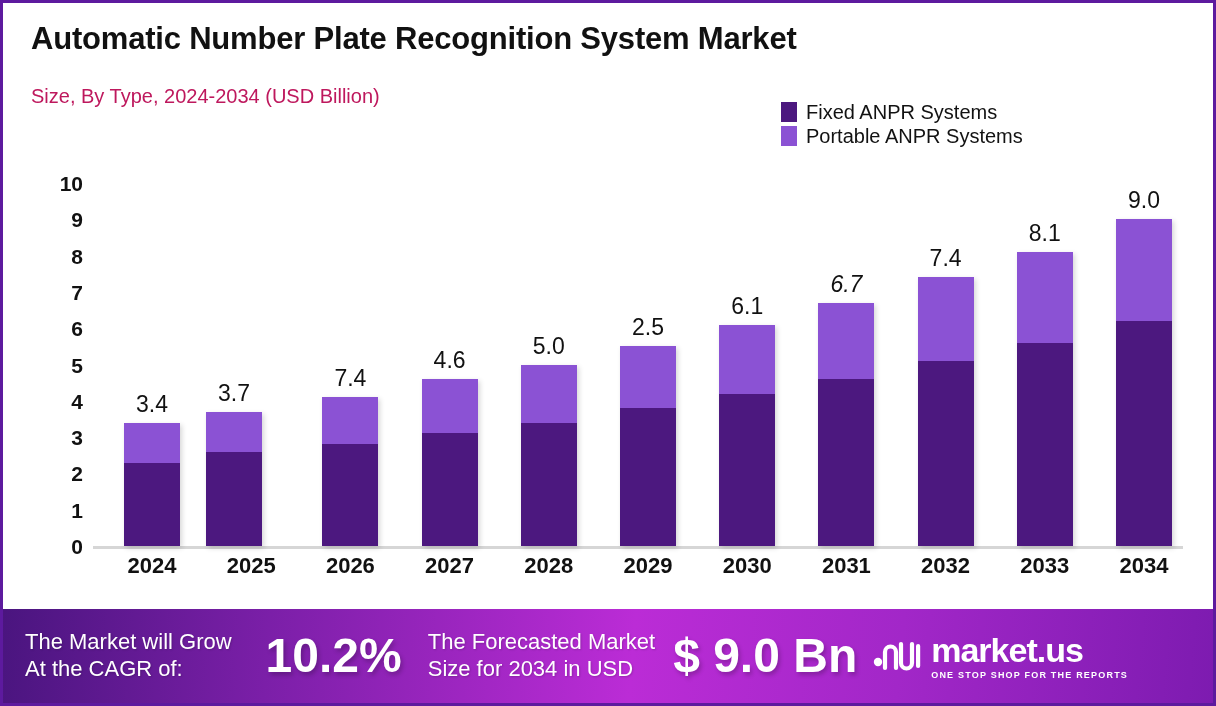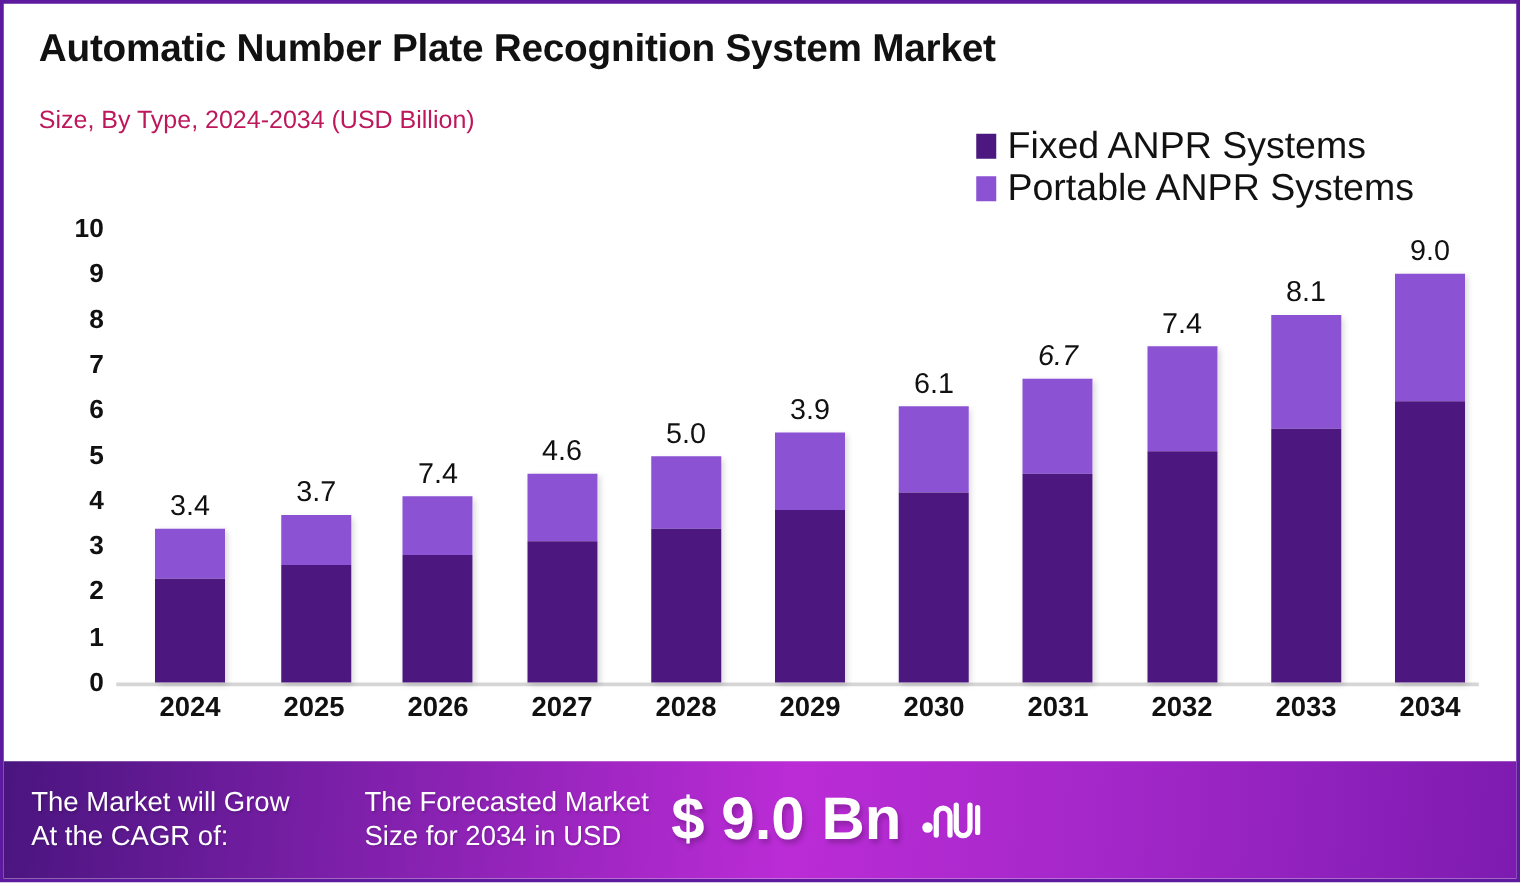--- a/index.html
+++ b/index.html
@@ -54,21 +54,21 @@
     gap: 9px;
   }
 
   .legend-swatch {
     width: 16px;
     height: 20px;
     flex: 0 0 auto;
   }
 
   .legend-label {
-    font-size: 30px;
+    font-size: 20px;
     color: #121212;
     line-height: 1;
     white-space: nowrap;
   }
 
   
   .plot {
     position: absolute;
     left: 0;
     top: 180px;
@@ -261,21 +261,21 @@
       </div>
     <div class="baseline"></div>
     <div class="bars" id="bars-layer">
         <div class="bar-group" style="left: 121px;">
           <div class="bar-stack" style="height: 123.42px;">
             <div class="bar-value">3.4</div>
             <div class="seg" style="height: 39.93px; background: rgb(139, 82, 212);"></div>
             <div class="seg" style="height: 83.49px; background: rgb(76, 24, 127);"></div>
           </div>
         </div>
-        <div class="bar-group" style="left: 222px;">
+        <div class="bar-group" style="left: 203px;">
           <div class="bar-stack" style="height: 134.31px;">
             <div class="bar-value">3.7</div>
             <div class="seg" style="height: 39.93px; background: rgb(139, 82, 212);"></div>
             <div class="seg" style="height: 94.38px; background: rgb(76, 24, 127);"></div>
           </div>
         </div>
         <div class="bar-group" style="left: 319.4px;">
           <div class="bar-stack" style="height: 148.83px;">
             <div class="bar-value">7.4</div>
             <div class="seg" style="height: 47.19px; background: rgb(139, 82, 212);"></div>
@@ -291,21 +291,21 @@
         </div>
         <div class="bar-group" style="left: 517.8px;">
           <div class="bar-stack" style="height: 181.5px;">
             <div class="bar-value">5.0</div>
             <div class="seg" style="height: 58.08px; background: rgb(139, 82, 212);"></div>
             <div class="seg" style="height: 123.42px; background: rgb(76, 24, 127);"></div>
           </div>
         </div>
         <div class="bar-group" style="left: 617px;">
           <div class="bar-stack" style="height: 199.65px;">
-            <div class="bar-value">3.9</div>
+            <div class="bar-value">2.5</div>
             <div class="seg" style="height: 61.71px; background: rgb(139, 82, 212);"></div>
             <div class="seg" style="height: 137.94px; background: rgb(76, 24, 127);"></div>
           </div>
         </div>
         <div class="bar-group" style="left: 716.2px;">
           <div class="bar-stack" style="height: 221.43px;">
             <div class="bar-value">6.1</div>
             <div class="seg" style="height: 68.97px; background: rgb(139, 82, 212);"></div>
             <div class="seg" style="height: 152.46px; background: rgb(76, 24, 127);"></div>
           </div>
@@ -351,31 +351,36 @@
         <div class="x-tick" style="left: 897.6px;">2032</div>
         <div class="x-tick" style="left: 996.8px;">2033</div>
         <div class="x-tick" style="left: 1096px;">2034</div>
       </div>
   </div>
 
   <div class="banner">
     <div class="banner-text">The Market will Grow
 At the CAGR of:</div>
     <div class="banner-gap-1"></div>
+    <div class="banner-big">10.2%</div>
     <div class="banner-gap-2"></div>
     <div class="banner-text">The Forecasted Market
 Size for 2034 in USD</div>
     <div class="banner-gap-3"></div>
     <div class="banner-big">$ 9.0 Bn</div>
 
     <div class="brand">
       <span class="brand-mark">
         <svg width="54" height="40" viewBox="0 0 54 40" aria-hidden="true">
           <circle cx="9" cy="28" r="4.2" fill="#ffffff"></circle>
           <path d="M16 34 L16 18 A5.5 5.5 0 0 1 27 18 L27 34" fill="none" stroke="#ffffff" stroke-width="4.2" stroke-linecap="round"></path>
           <path d="M32 10 L32 29 A5.5 5.5 0 0 0 43 29 L43 10" fill="none" stroke="#ffffff" stroke-width="4.2" stroke-linecap="round"></path>
           <rect x="47" y="10" width="4.2" height="24" rx="2.1" fill="#ffffff"></rect>
         </svg>
       </span>
+      <span class="brand-words">
+        <span class="brand-name">market.us</span>
+        <span class="brand-tagline">ONE STOP SHOP FOR THE REPORTS</span>
+      </span>
     </div>
   </div>
 
 </div>
 
 </body></html>

